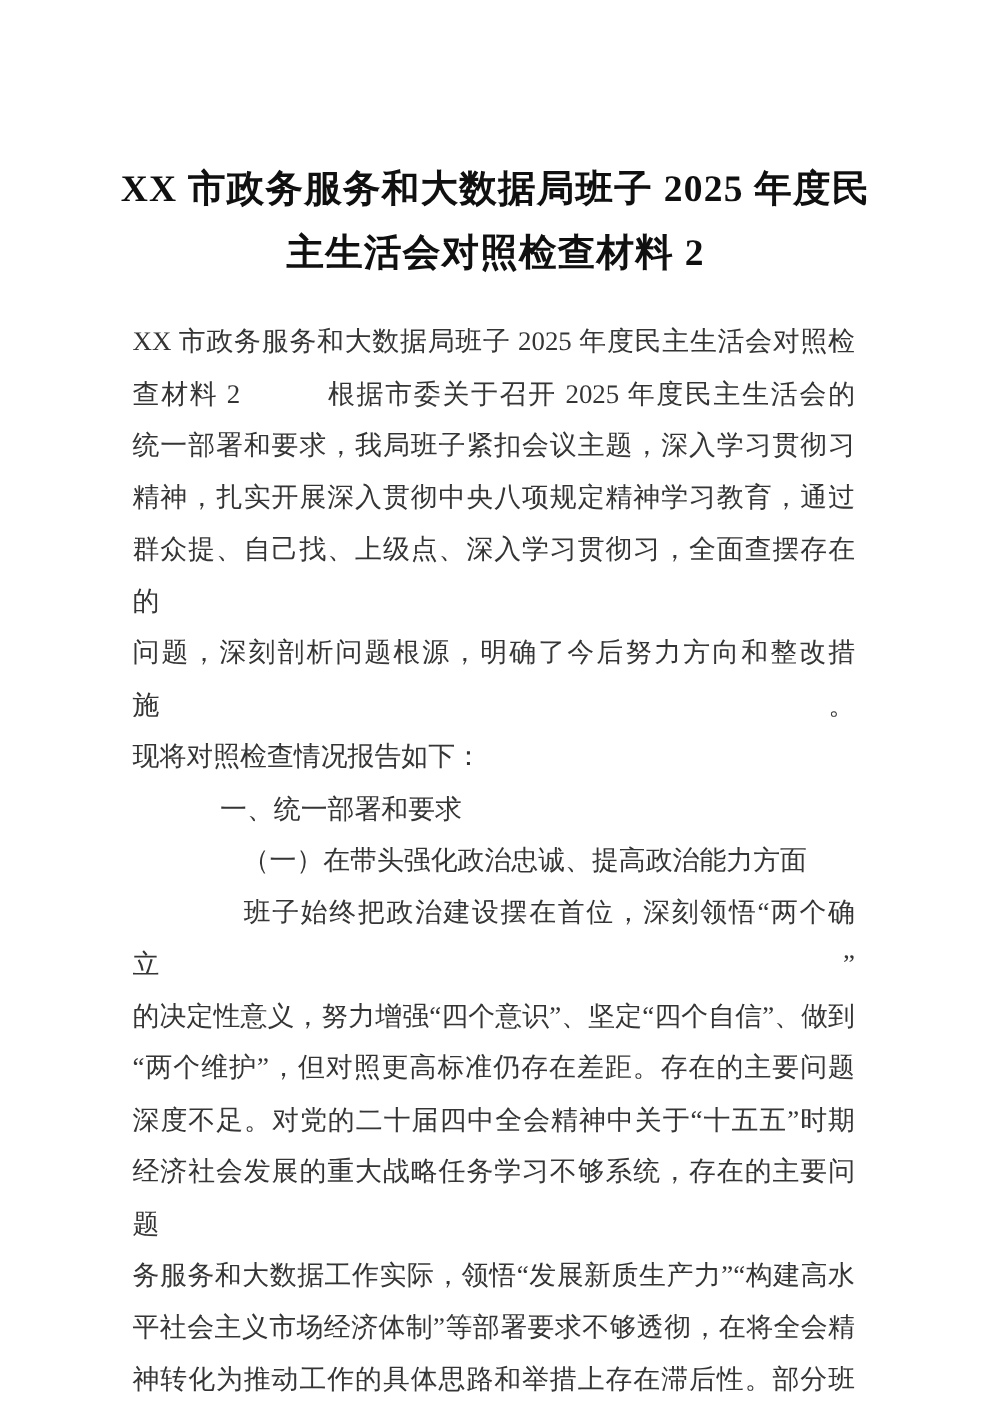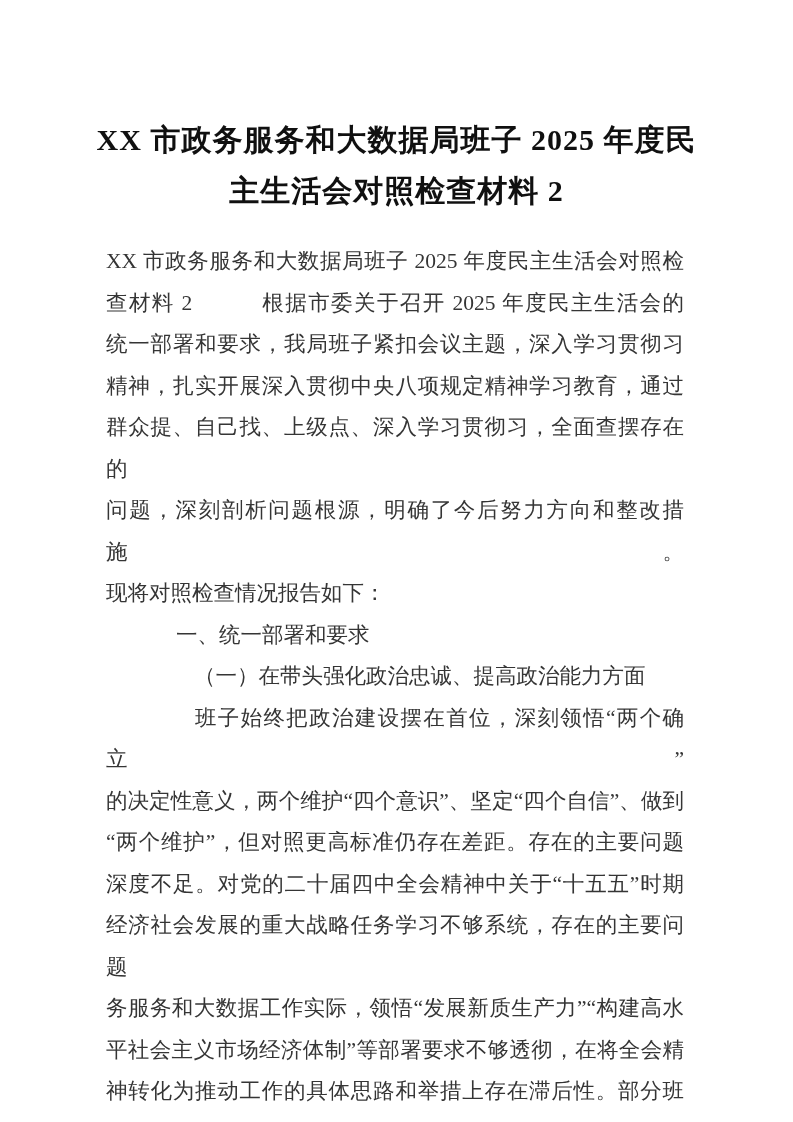--- a/index.html
+++ b/index.html
@@ -13,21 +13,21 @@
     font-family: "Liberation Serif", "DejaVu Serif", serif;
   }
   .page {
     position: relative;
     width: 793px;
     height: 1122px;
     background: #ffffff;
     overflow: hidden;
   }
   .doc-title {
-    margin: 0;
+    margin: 12px;
     padding-top: 114px;
     text-align: center;
     font-size: 30px;
     font-weight: bold;
     line-height: 51px;
     color: #101010;
     letter-spacing: 1px;
   }
   .doc-body {
     margin-top: 25px;
@@ -57,21 +57,21 @@
       <div class="line justify">XX 市政务服务和大数据局班子 2025 年度民主生活会对照检</div>
       <div class="line justify">查材料 2　　　根据市委关于召开 2025 年度民主生活会的</div>
       <div class="line justify">统一部署和要求，我局班子紧扣会议主题，深入学习贯彻习</div>
       <div class="line justify">精神，扎实开展深入贯彻中央八项规定精神学习教育，通过</div>
       <div class="line justify">群众提、自己找、上级点、深入学习贯彻习，全面查摆存在的</div>
       <div class="line justify">问题，深刻剖析问题根源，明确了今后努力方向和整改措施。</div>
       <div class="line">现将对照检查情况报告如下：</div>
       <div class="line" style="text-indent: 70px;">一、统一部署和要求</div>
       <div class="line" style="text-indent: 88px;">（一）在带头强化政治忠诚、提高政治能力方面</div>
       <div class="line justify" style="text-indent: 89px;">班子始终把政治建设摆在首位，深刻领悟“两个确立”</div>
-      <div class="line justify">的决定性意义，两个维护“四个意识”、坚定“四个自信”、做到</div>
+      <div class="line justify">的决定性意义，努力增强“四个意识”、坚定“四个自信”、做到</div>
       <div class="line justify">“两个维护”，但对照更高标准仍存在差距。存在的主要问题</div>
       <div class="line justify">深度不足。对党的二十届四中全会精神中关于“十五五”时期</div>
       <div class="line justify">经济社会发展的重大战略任务学习不够系统，存在的主要问题</div>
       <div class="line justify">务服务和大数据工作实际，领悟“发展新质生产力”“构建高水</div>
       <div class="line justify">平社会主义市场经济体制”等部署要求不够透彻，在将全会精</div>
       <div class="line justify">神转化为推动工作的具体思路和举措上存在滞后性。部分班</div>
     </div>
 </div>
 
 </body></html>

